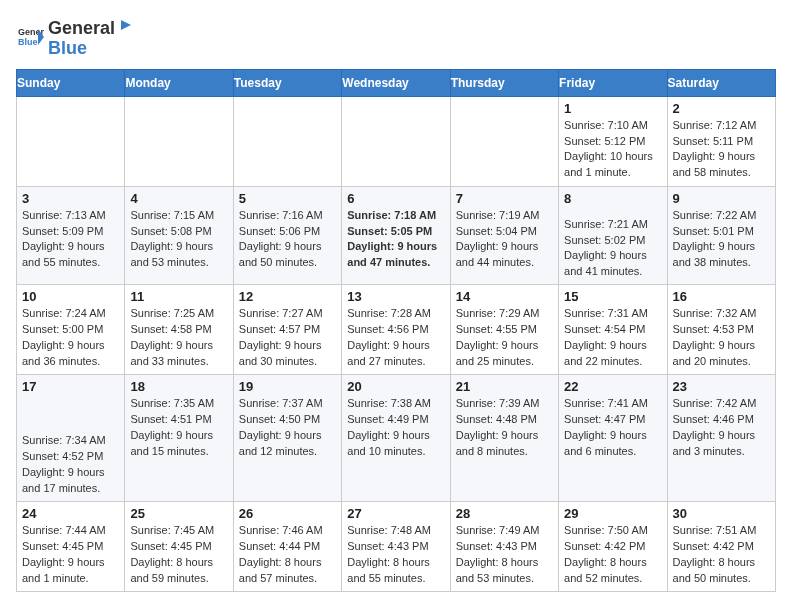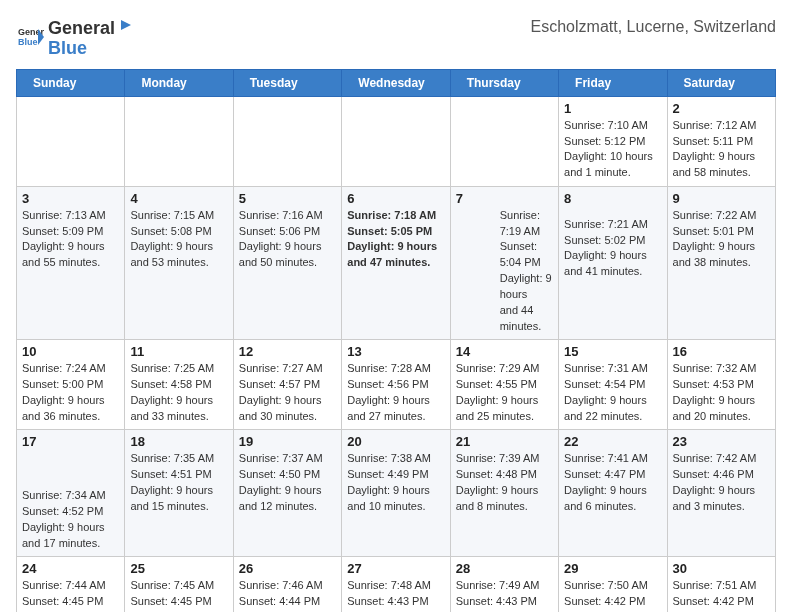--- a/index.html
+++ b/index.html
@@ -52,21 +52,21 @@
       margin-top: 2px;
     }
     .calendar {
       width: 100%;
       border-collapse: collapse;
       font-size: 11px;
     }
     .calendar th {
       background-color: #3a7ec8;
       color: #fff;
-      padding: 6px 16px;
+      padding: 6px 0;
       text-align: left;
       font-size: 12px;
       font-weight: bold;
       border: 1px solid #2a6ab8;
     }
     .calendar td {
       border: 1px solid #ccc;
       vertical-align: top;
       padding: 4px 5px;
       width: 14.28%;
@@ -106,21 +106,20 @@
       <div style="display:flex;align-items:baseline;gap:0px">
         <span class="logo-text-general">General</span>
         <svg width="18" height="18" viewBox="0 0 18 18" style="margin:0 2px">
           <polygon points="4,4 14,9 4,14" fill="#3a7ec8"></polygon>
         </svg>
       </div>
       <div><span class="logo-text-blue">Blue</span></div>
     </div>
   </div>
   <div class="title-area">
-    <div class="location-title">Escholzmatt, Lucerne, Switzerland</div>
   </div>
 </div>
 
 <table class="calendar">
   <thead>
     <tr>
     <th>Sunday</th>
         <th>Monday</th>
         <th>Tuesday</th>
         <th>Wednesday</th>
@@ -175,21 +174,21 @@
         </td>
         <td>
           <span class="day-number">6</span>
           <div class="day-info" style="white-space: pre-line; font-weight: bold;">Sunrise: 7:18 AM
 Sunset: 5:05 PM
 Daylight: 9 hours
 and 47 minutes.</div>
         </td>
         <td>
           <span class="day-number">7</span>
-          <div class="day-info" style="white-space: pre-line; margin-left: 44px;">Sunrise: 7:19 AM
+          <div class="day-info" style="white-space: pre-line;">Sunrise: 7:19 AM
 Sunset: 5:04 PM
 Daylight: 9 hours
 and 44 minutes.</div>
         </td>
         <td>
           <span class="day-number">8</span>
           <div class="day-info" style="white-space: pre-line; margin-top: 11px;">Sunrise: 7:21 AM
 Sunset: 5:02 PM
 Daylight: 9 hours
 and 41 minutes.</div>

